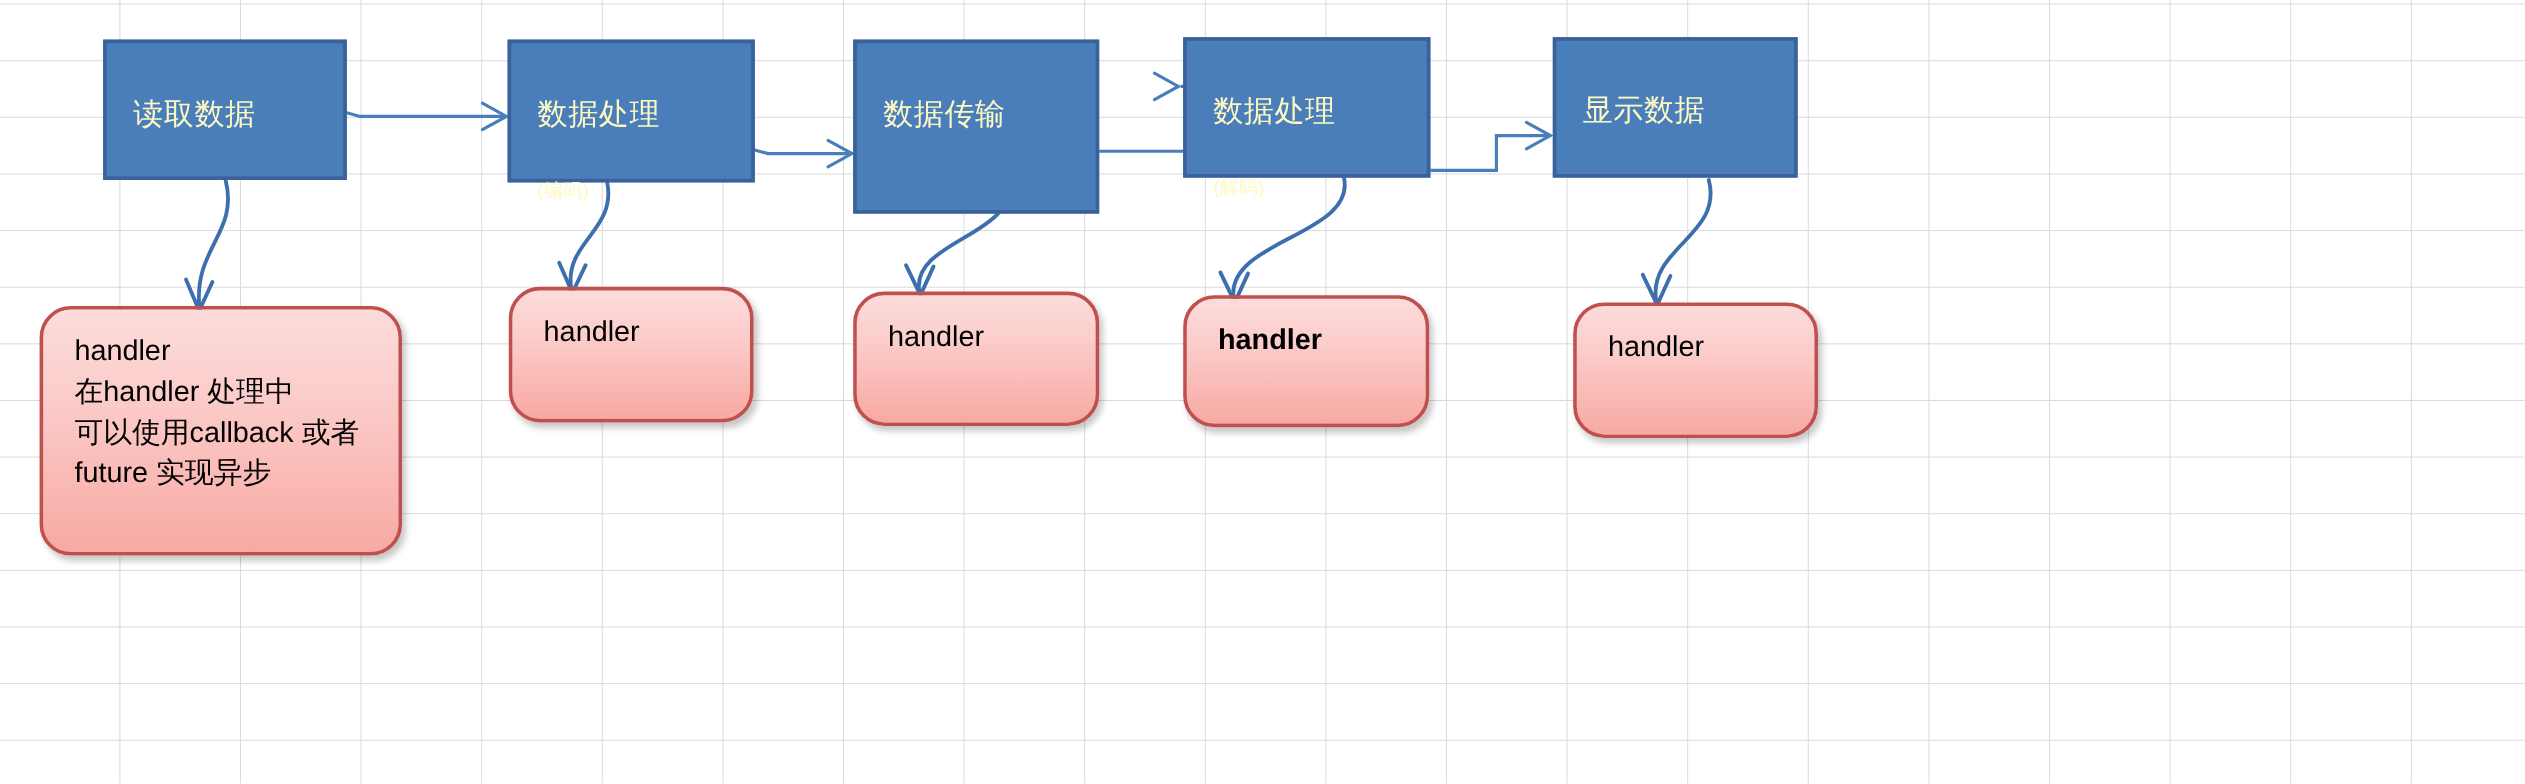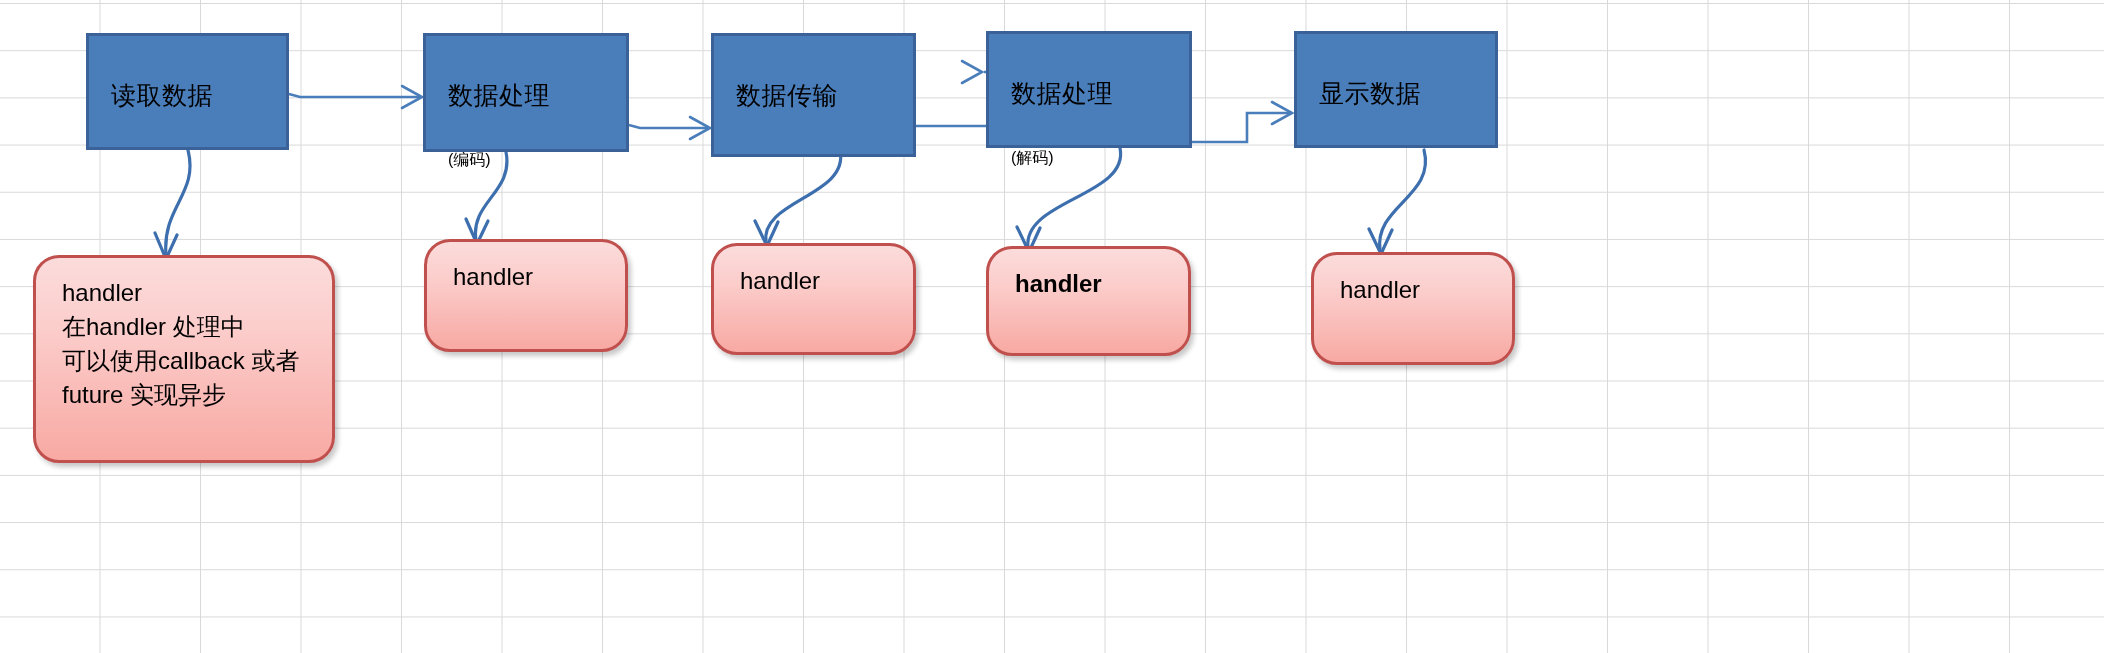--- a/index.html
+++ b/index.html
@@ -20,21 +20,21 @@
     background-position: -1px 3px;
     font-family: "Liberation Sans", "DejaVu Sans", sans-serif;
   }
 
   
   .proc-box {
     position: absolute;
     box-sizing: border-box;
     background: #4a7ebb;
     border: 3px solid #3a6298;
-    color: #000000;
+    color: #fef9c3;
     padding: 14px 0 0 22px;
     line-height: 1.22;
     font-size: 25px;
     font-family: "Liberation Serif", "DejaVu Serif", serif;
     white-space: pre-line;
     letter-spacing: 0.5px;
   }
   .proc-box .line2 {
     font-family: "Liberation Sans", "DejaVu Sans", sans-serif;
     font-size: 16px;
@@ -144,30 +144,30 @@
 
   <div class="proc-box" style="left:86px; top:33px; width:203px; height:117px;">
     <span>读取数据</span>
   </div>
 
   <div class="proc-box" style="left:423px; top:33px; width:206px; height:119px;">
     <span>数据处理</span><br>
     <span class="line2">(编码)</span>
   </div>
 
-  <div class="proc-box" style="left:711px; top:33px; width:205px; height:124px;">
+  <div class="proc-box" style="left:711px; top:33px; width:205px; height:145px;">
     <span>数据传输</span>
   </div>
 
   <div class="proc-box" style="left:986px; top:31px; width:206px; height:117px;">
     <span>数据处理</span><br>
     <span class="line2">(解码)</span>
   </div>
 
-  <div class="proc-box" style="left:1294px; top:31px; width:204px; height:117px;">
+  <div class="proc-box" style="left:1294px; top:31px; width:204px; height:117px;font-family:Liberation Mono, monospace;">
     <span>显示数据</span>
   </div>
 
   <div class="handler-box" style="left:33px; top:255px; width:302px; height:208px;">handler
 在handler 处理中
 可以使用callback 或者
 future 实现异步</div>
 
   <div class="handler-box" style="left:424px; top:239px; width:204px; height:113px;">handler</div>
 

